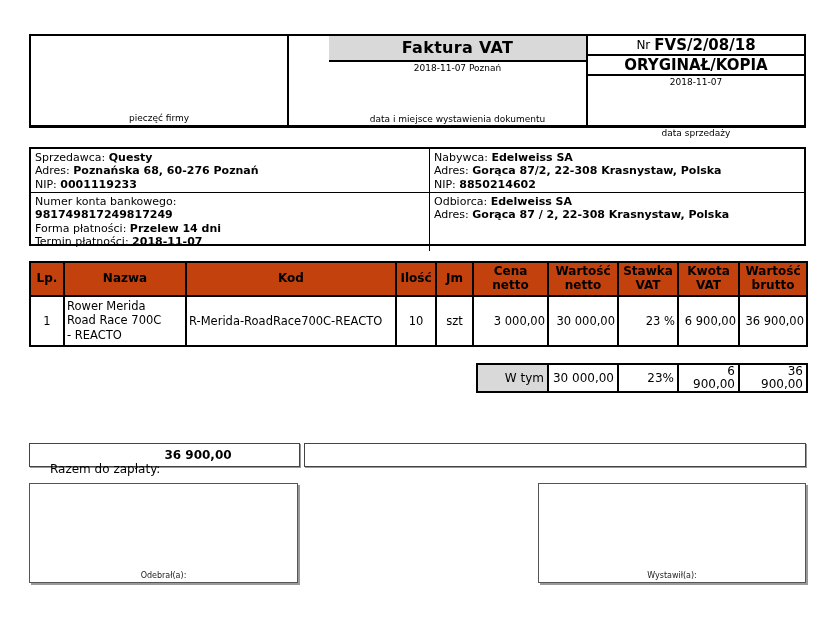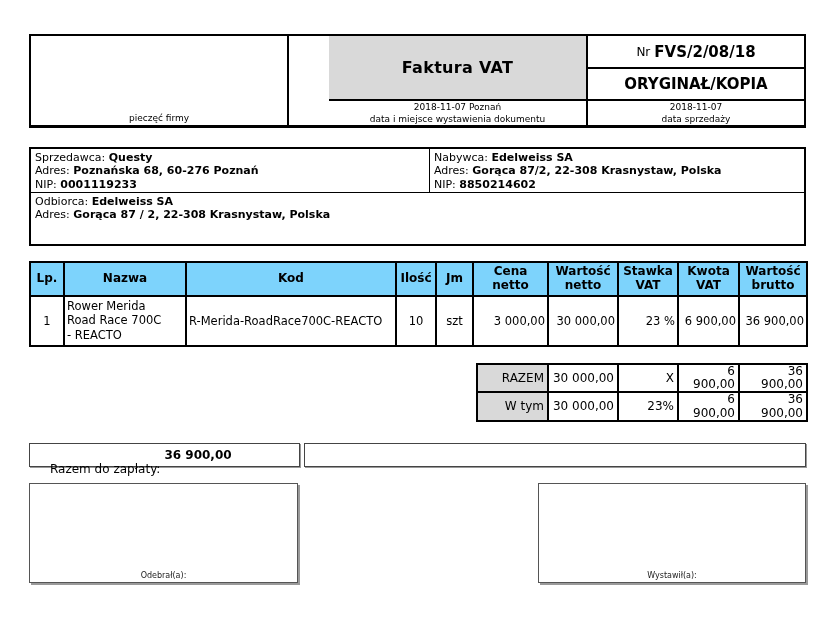--- a/index.html
+++ b/index.html
@@ -15,21 +15,21 @@
          border:2px solid #000; border-bottom-width:3px; display:flex; }
   .hdr-left { width:256px; border-right:2px solid #000;
               display:flex; align-items:flex-end; justify-content:center;
               font-size:9px; padding-bottom:2px; }
   .hdr-mid { width:257px; border-right:2px solid #000; display:flex; flex-direction:column;margin-left:40px; }
   .hdr-title { height:64px; background:#d9d9d9; border-bottom:2px solid #000;
                display:flex; align-items:center; justify-content:center;
                font-size:16px; font-weight:bold; letter-spacing:0.3px; }
   .hdr-caption-cell { flex:1; display:flex; flex-direction:column;
                       align-items:center; justify-content:center;
-                      font-size:9px; line-height:1.35; text-align:center; }
+                      font-size:9px; line-height:1.35; text-align:center;gap:39px; }
   .hdr-right { flex:1; display:flex; flex-direction:column; }
   .hdr-nr { height:32px; border-bottom:2px solid #000;
             display:flex; align-items:center; justify-content:center; gap:4px; }
   .hdr-nr .nr-prefix { font-size:12px;text-align:right; }
   .hdr-nr .nr-value  { font-size:15px; font-weight:bold; }
   .hdr-orig { height:30px; border-bottom:2px solid #000;
               display:flex; align-items:center; justify-content:center;
               font-size:15px; font-weight:bold; }
 
   
@@ -41,21 +41,21 @@
   .party-cell { padding:2px 4px; }
   .party-cell.left { width:390px; border-right:1px solid #000; }
   .party-cell.right { flex:1; }
   .lbl { font-weight:normal;margin-top:28px; }
   .val { font-weight:bold; }
 
   
   table.items { left:29px; top:261px; width:777px; border-collapse:collapse;
                 table-layout:fixed; position:absolute; }
   table.items th, table.items td { border:2px solid #000; box-sizing:border-box; }
-  table.items th { background:#7dd3fc; font-size:12px; font-weight:bold;
+  table.items th { background:#c2410c; font-size:12px; font-weight:bold;
                    padding:2px 1px; line-height:1.15; height:30px; }
   table.items td { font-size:11.5px; padding:1px 2px; height:50px; vertical-align:middle; }
   td.c { text-align:center; }
   td.r { text-align:right; padding-right:4px; }
   td.name-cell { vertical-align:top; padding-left:1px; }
   td.name-cell .wrapbox { max-width:102px; line-height:1.25; }
   td.code-cell { white-space:nowrap; overflow:hidden; padding-left:1px; }
 
   
   table.summary { left:476px; top:363px; width:330px; border-collapse:collapse;
@@ -132,20 +132,36 @@
         <span class="lbl">Adres:</span>
         <span class="val">Gorąca 87/2, 22-308 Krasnystaw, Polska</span>
       </div>
       <div>
         <span class="lbl">NIP:</span>
         <span class="val">8850214602</span>
       </div>
     </div>
   </div>
   <div class="parties-row">
+    <div class="party-cell left">
+      <div>
+        <span class="lbl">Numer konta bankowego:</span>
+      </div>
+      <div>
+        <span class="val">981749817249817249</span>
+      </div>
+      <div>
+        <span class="lbl">Forma płatności:</span>
+        <span class="val">Przelew 14 dni</span>
+      </div>
+      <div>
+        <span class="lbl">Termin płatności:</span>
+        <span class="val">2018-11-07</span>
+      </div>
+    </div>
     <div class="party-cell right">
       <div>
         <span class="lbl">Odbiorca:</span>
         <span class="val">Edelweiss SA</span>
       </div>
       <div>
         <span class="lbl">Adres:</span>
         <span class="val">Gorąca 87 / 2, 22-308 Krasnystaw, Polska</span>
       </div>
     </div>
@@ -200,27 +216,20 @@
 <table class="summary">
   <colgroup>
     <col style="width:71px">
       <col style="width:70px">
       <col style="width:60px">
     <col style="width:61px">
       <col style="width:68px">
   </colgroup>
   <tbody>
     <tr>
-      <td class="sumlabel">RAZEM</td>
-      <td>30 000,00</td>
-      <td>X</td>
-      <td>6 900,00</td>
-      <td>36 900,00</td>
-    </tr>
-    <tr>
       <td class="sumlabel">W tym</td>
       <td>30 000,00</td>
       <td>23%</td>
       <td>6 900,00</td>
       <td>36 900,00</td>
     </tr>
   </tbody>
 </table>
 
 <div class="abs panelbox total-box">

